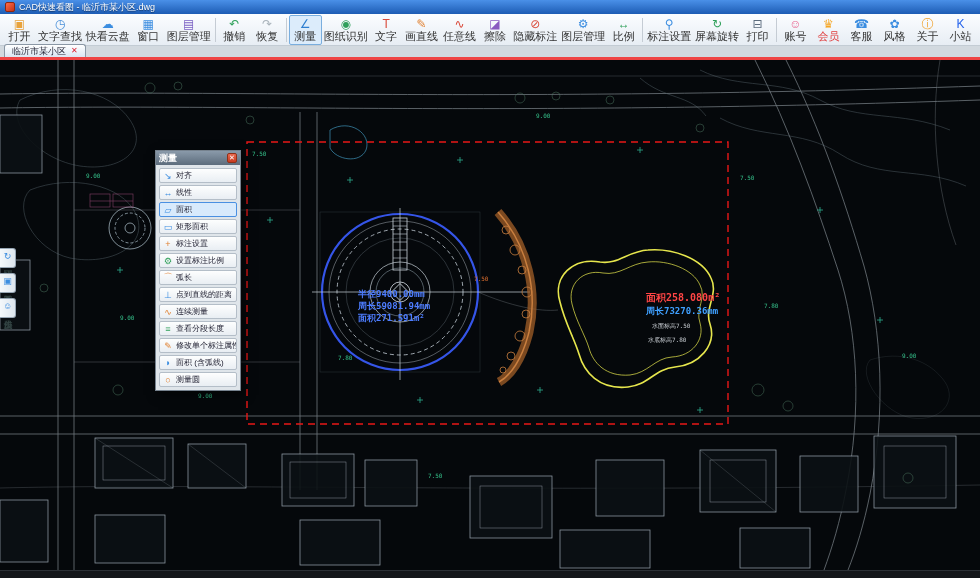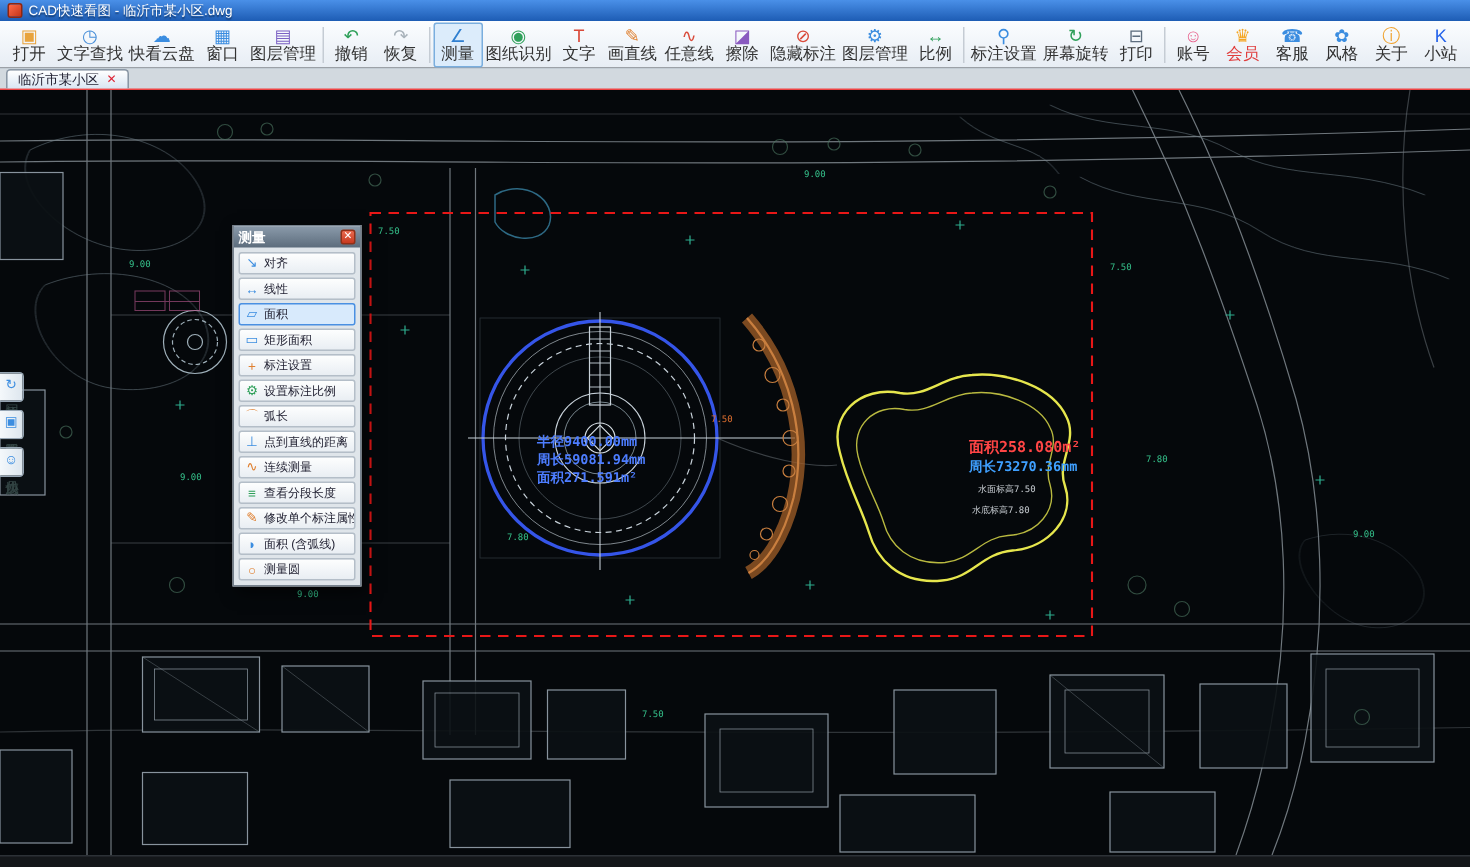--- a/index.html
+++ b/index.html
@@ -13,21 +13,21 @@
 
 
 .toolbar{height:32px;background:linear-gradient(#fbfdff,#e7edf4);border-bottom:1px solid #c3ccd4;display:flex;align-items:center;padding:0 3px;}
 .tb-item{display:flex;flex-direction:column;align-items:center;justify-content:center;min-width:33px;padding:1px 3px;height:30px;border:1px solid transparent;border-radius:2px;cursor:pointer;}
 .tb-item.sel{background:#dcecfb;border-color:#7aaede;}
 .tb-ic{font-size:12px;line-height:13px;}
 .tb-lb{font-size:11px;line-height:10px;color:#333;white-space:nowrap;}
 .tb-sep{width:1px;height:24px;background:#c5ccd4;margin:0 2px;flex:none;}
 
 
-.tabbar{height:14px;background:#d2d9df;border-bottom:1px solid #ef4444;display:flex;align-items:flex-end;}
+.tabbar{height:14px;background:#d2d9df;border-bottom:3px solid #ef4444;display:flex;align-items:flex-end;}
 .tab{margin-left:4px;display:flex;align-items:center;gap:5px;height:13px;padding:0 7px;background:linear-gradient(#ffffff,#d9e6f3);border:1px solid #8a97a5;border-bottom:none;border-radius:3px 3px 0 0;font-size:9px;color:#223;}
 .tab-close{color:#d23;font-weight:bold;font-size:8px;line-height:1;cursor:pointer;}
 
 
 .canvas{position:relative;width:980px;height:510px;background:#05080b;overflow:hidden;}
 .canvas svg{position:absolute;left:0;top:0;}
 
 
 .banner{position:absolute;left:414px;top:2px;background:linear-gradient(#f8ab2e,#ee8c10);color:#fff;font-size:21px;font-weight:bold;padding:3px 15px;border-radius:5px;letter-spacing:2px;text-shadow:0 1px 2px rgba(120,60,0,.45);box-shadow:0 2px 6px rgba(0,0,0,.5);white-space:nowrap;}
 

